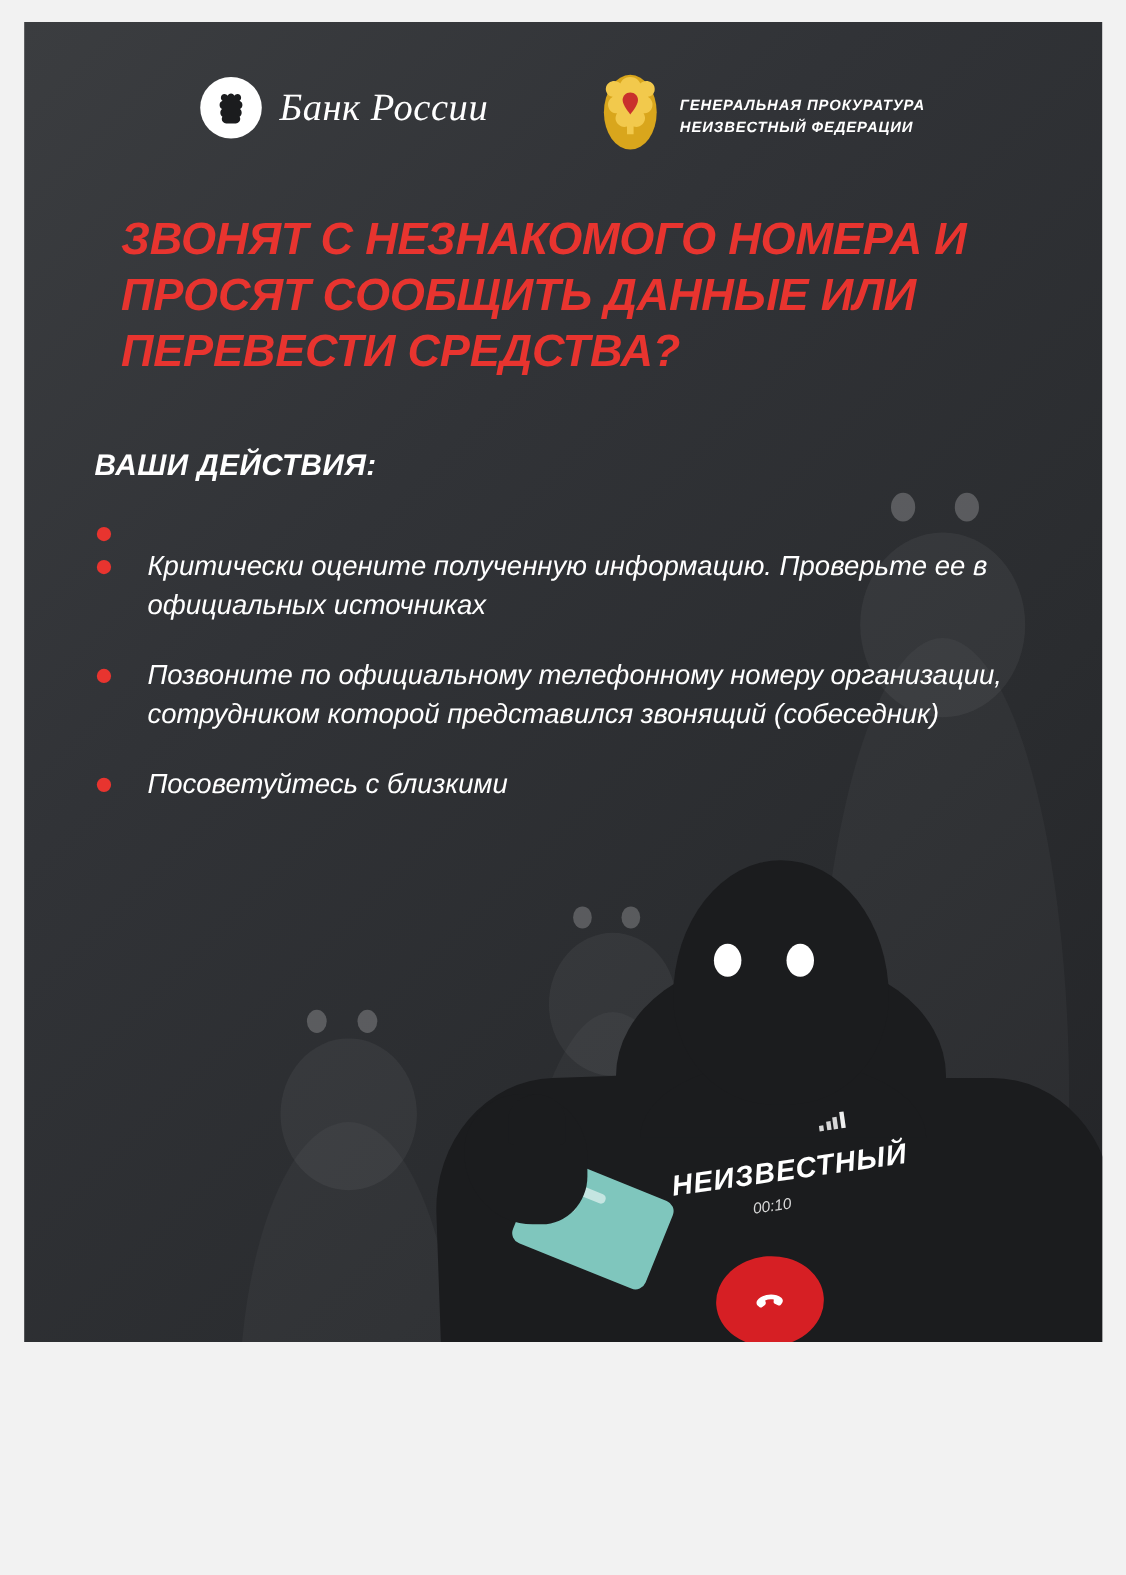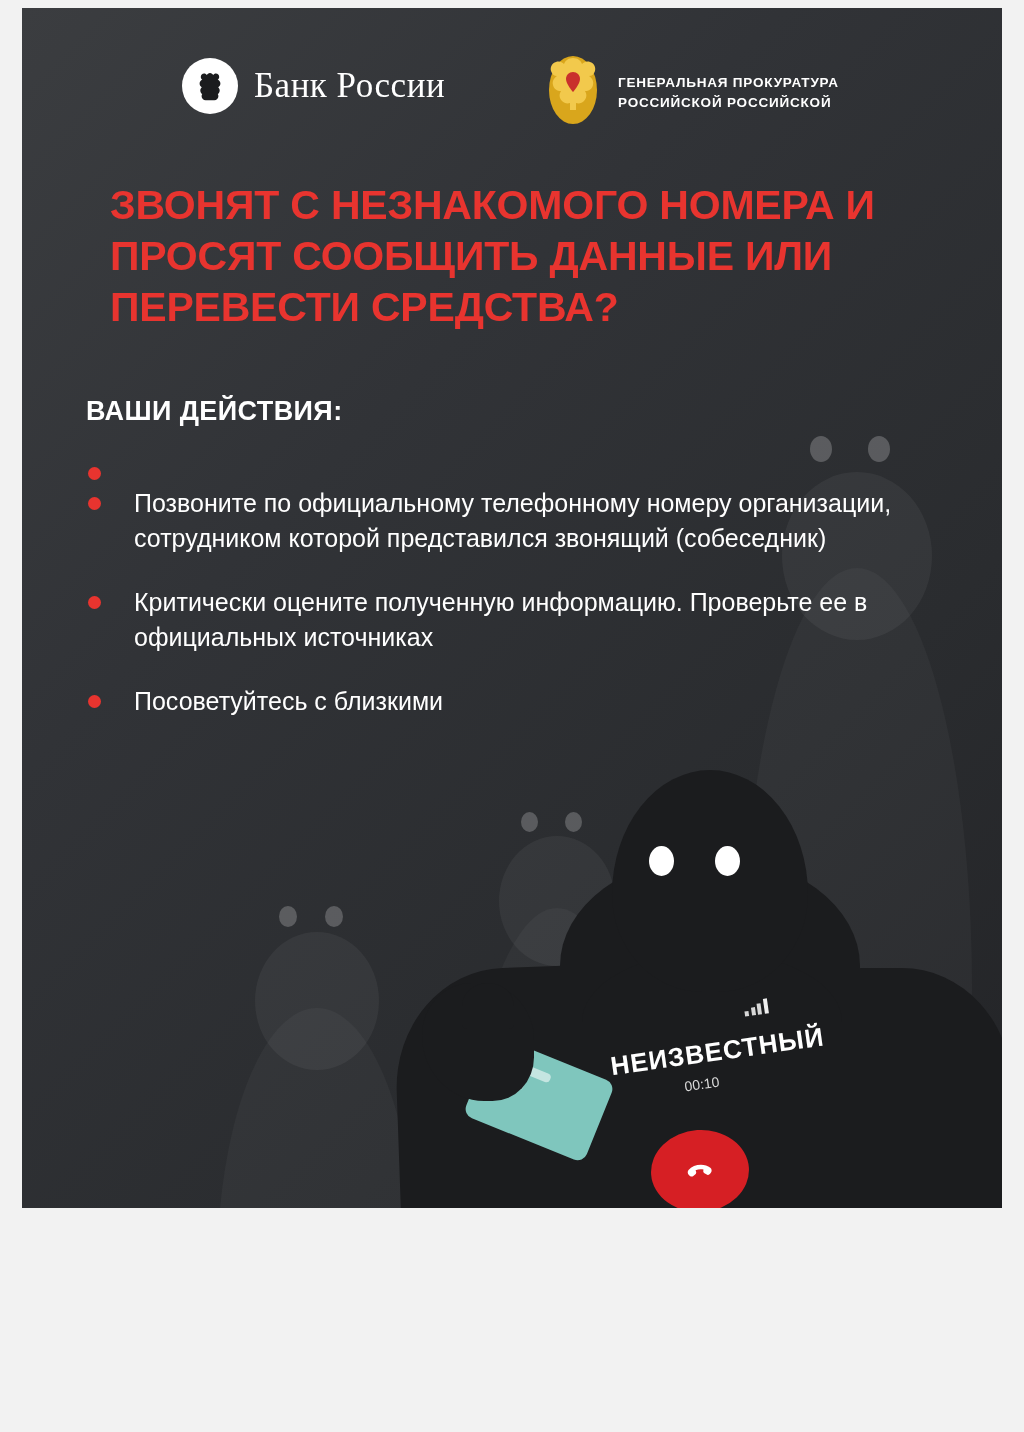--- a/index.html
+++ b/index.html
@@ -10,25 +10,26 @@
   body {
     width: 1024px;
     height: 1432px;
     font-family: "Liberation Sans", sans-serif;
     overflow: hidden;
   }
 
   .poster {
     position: absolute;
     left: 22px;
-    top: 8px;
+    top: 20px;
     width: 980px;
     height: 1200px;
     background: linear-gradient(135deg, #3b3d40 0%, #313337 35%, #2a2c2f 70%, #232427 100%);
     overflow: hidden;
+    font-style: italic;
   }
 
   
   .crowd { position: absolute; inset: 0; overflow: hidden; }
   .ghost {
     position: absolute;
     background: rgba(255,255,255,0.035);
     border-radius: 50% 50% 44% 44% / 60% 60% 40% 40%;
   }
   .ghost .head {
@@ -404,40 +405,40 @@
     <div class="logo-gp">
       <div>
         <svg width="62" height="82" viewBox="0 0 62 82" aria-hidden="true">
           <ellipse cx="31" cy="40" rx="24" ry="34" fill="#d9a61c"></ellipse>
           <path d="M31 8c-5 0-8 3-9 6-2-2-5-3-8-2-4 1-6 5-5 9 1 3 3 5 6 5-3 2-5 5-4 9 1 4 4 6 8 6-2 3-2 7 1 10 2 2 5 3 8 2v7h6v-7c3 1 6 0 8-2 3-3 3-7 1-10 4 0 7-2 8-6 1-4-1-7-4-9 3 0 5-2 6-5 1-4-1-8-5-9-3-1-6 0-8 2-1-3-4-6-9-6z" fill="#f2c94c"></path>
           <path d="M31 22c-4 0-7 3-7 7 0 5 7 13 7 13s7-8 7-13c0-4-3-7-7-7z" fill="#c9302c"></path>
         </svg>
       </div>
       <div class="gp-text">
         <div>ГЕНЕРАЛЬНАЯ ПРОКУРАТУРА</div>
-        <div>РОССИЙСКОЙ РОССИЙСКОЙ</div>
+        <div>НЕИЗВЕСТНЫЙ ФЕДЕРАЦИИ</div>
       </div>
     </div>
   </div>
 
   <div class="headline">ЗВОНЯТ С НЕЗНАКОМОГО НОМЕРА И ПРОСЯТ СООБЩИТЬ ДАННЫЕ ИЛИ ПЕРЕВЕСТИ СРЕДСТВА?</div>
 
   <div class="subhead">ВАШИ ДЕЙСТВИЯ:</div>
 
   <div class="bullets">
     <div class="bullet">
       <span class="dot"></span>
     </div>
     <div class="bullet">
       <span class="dot"></span>
-      <span>Позвоните по официальному телефонному номеру организации, сотрудником которой представился звонящий (собеседник)</span>
+      <span>Критически оцените полученную информацию. Проверьте ее в официальных источниках</span>
     </div>
     <div class="bullet">
       <span class="dot"></span>
-      <span>Критически оцените полученную информацию. Проверьте ее в официальных источниках</span>
+      <span>Позвоните по официальному телефонному номеру организации, сотрудником которой представился звонящий (собеседник)</span>
     </div>
     <div class="bullet">
       <span class="dot"></span>
       <span>Посоветуйтесь с близкими</span>
     </div>
   </div>
 
   <div class="figure">
     <div class="arm-left"></div>
     <div class="arm-right"></div>

